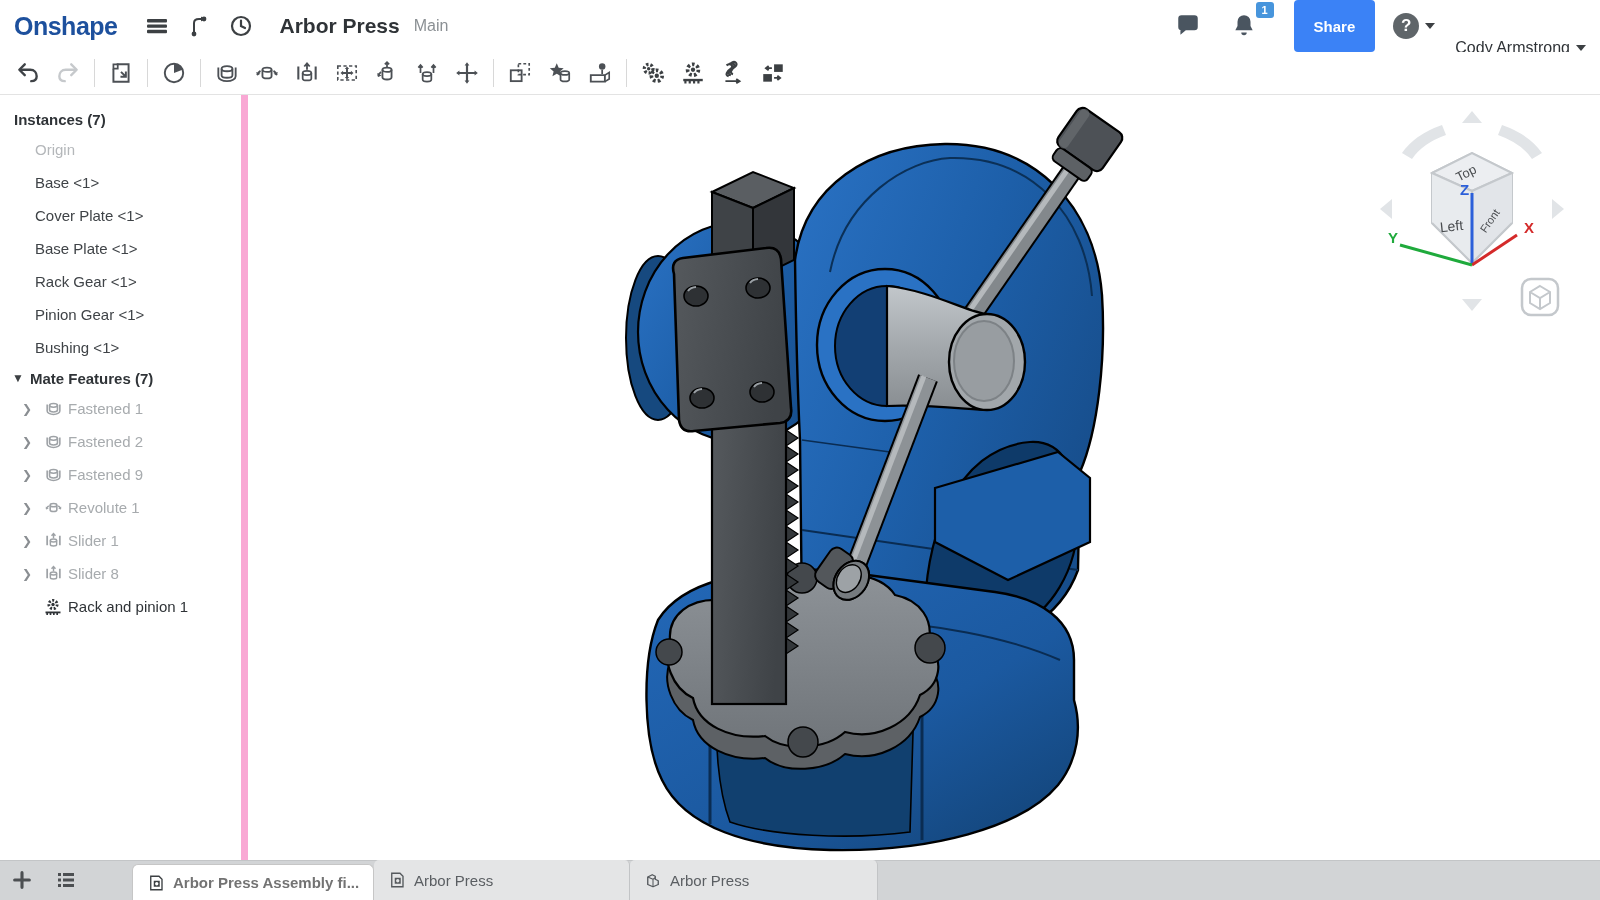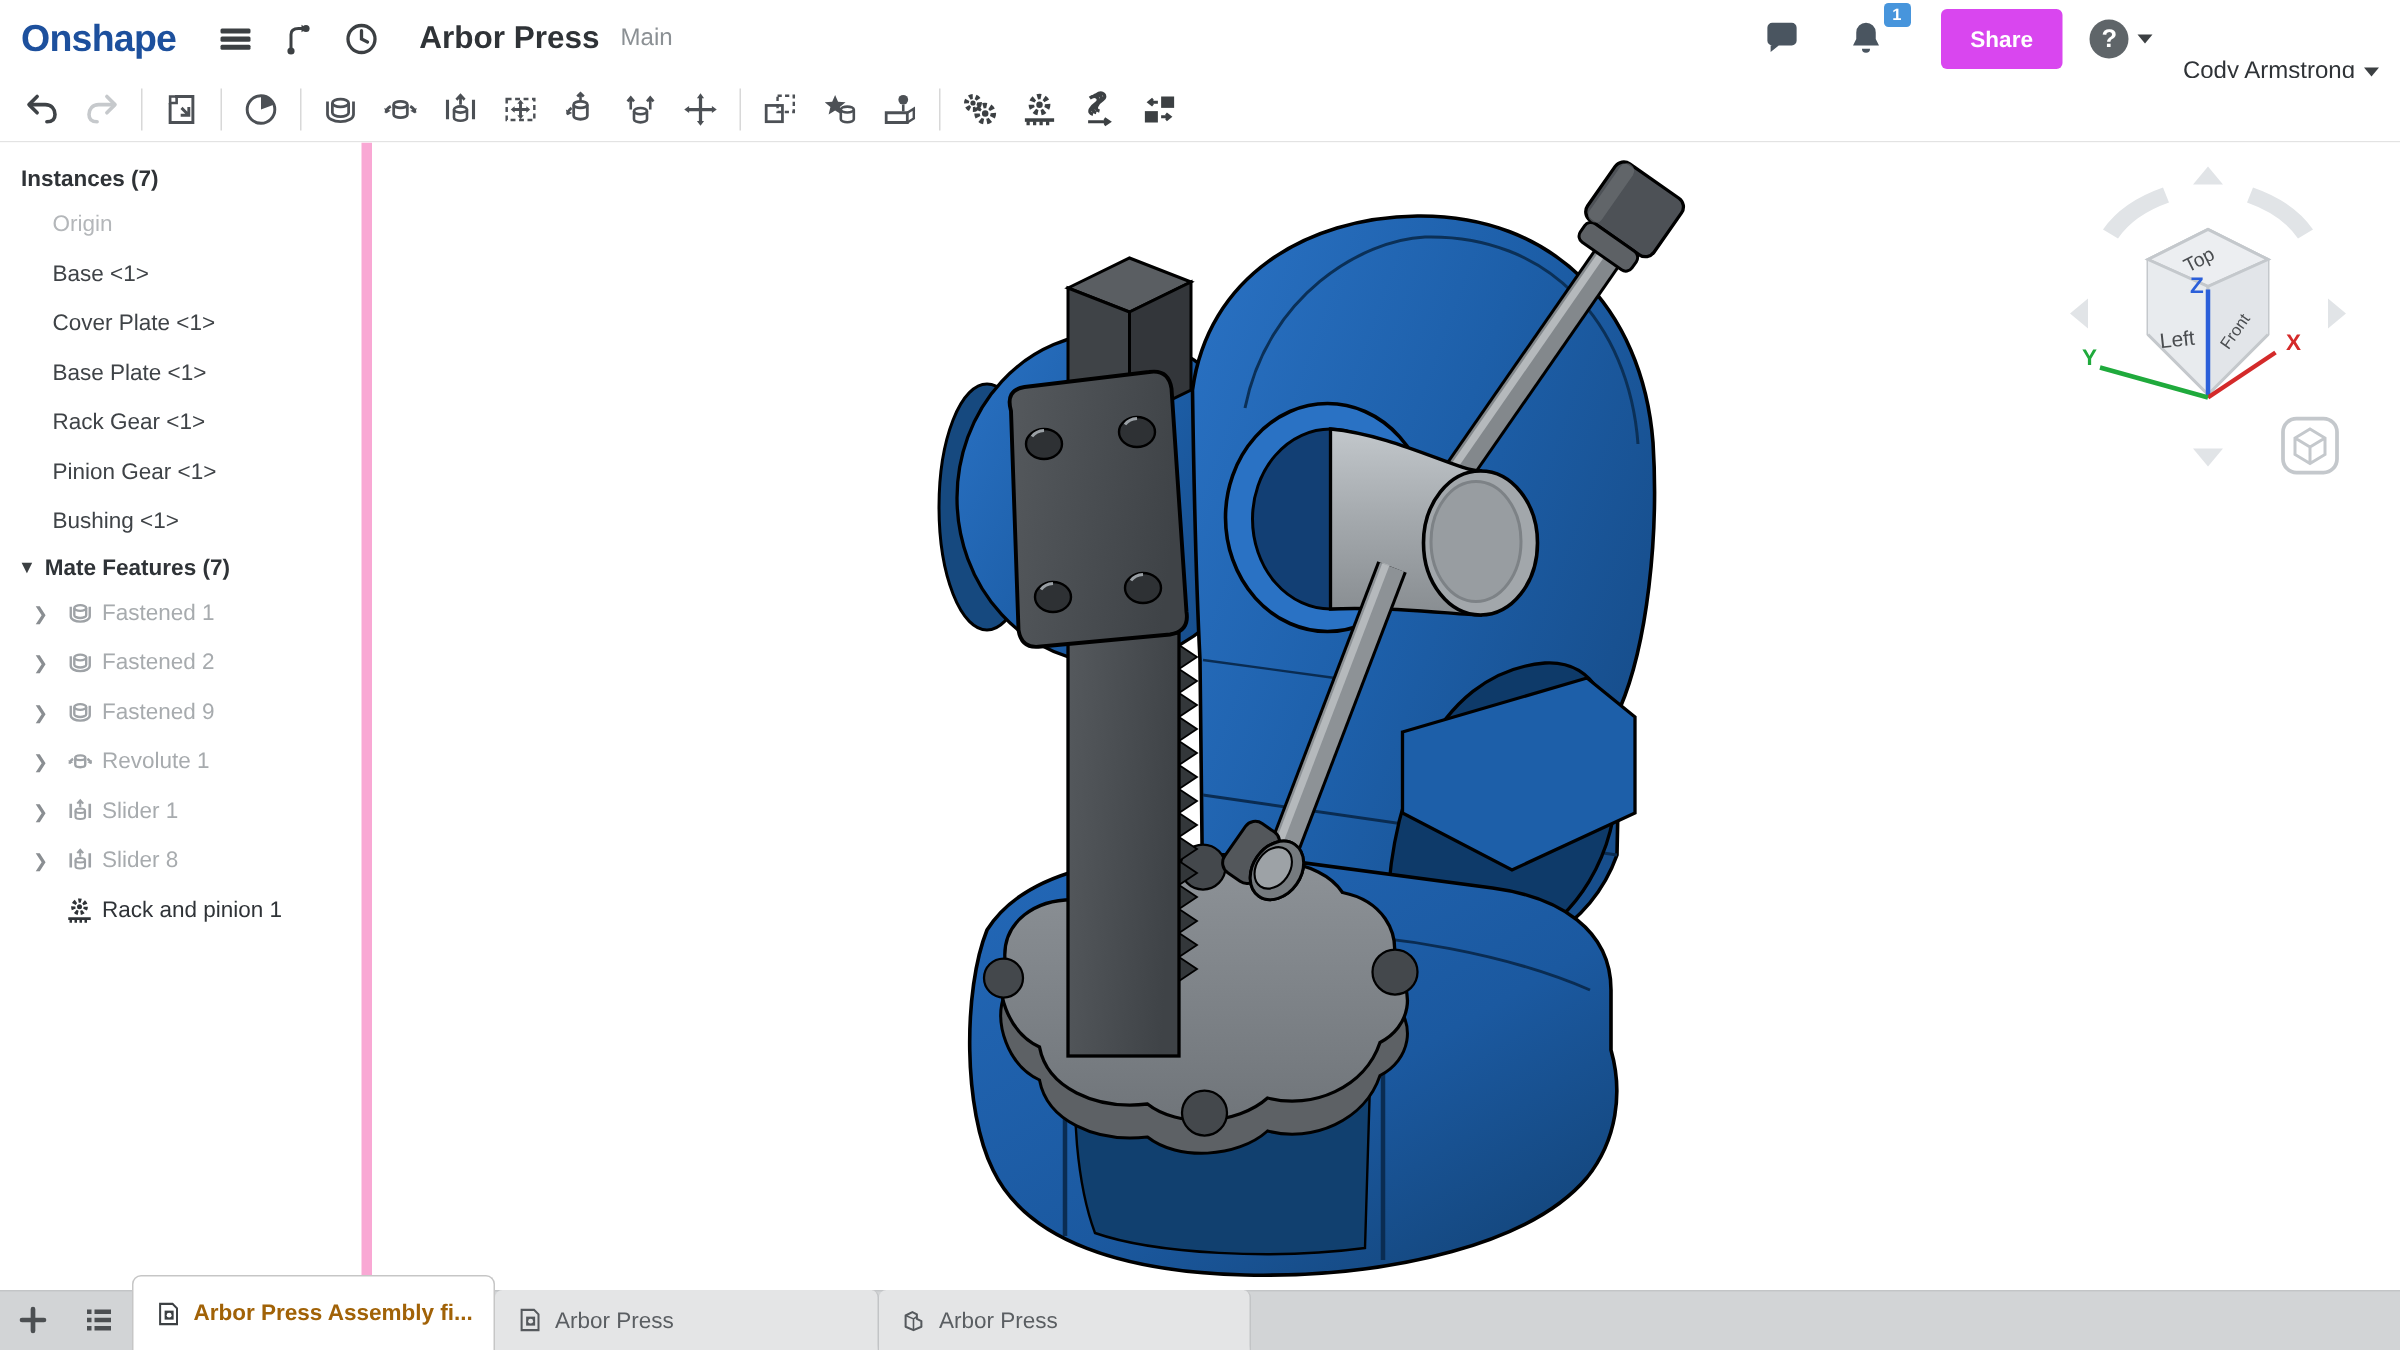--- a/index.html
+++ b/index.html
@@ -13,21 +13,21 @@
   .logo { font-size:25px; font-weight:800; color:#1d509d; letter-spacing:-0.5px; margin-right:22px; }
   .hbtn { width:36px; height:36px; display:flex; align-items:center; justify-content:center;
           margin-right:6px; cursor:pointer; }
   .doc-title { font-size:21px; font-weight:700; color:#2f3337; margin-left:14px; }
   .workspace { font-size:16px; color:#8b9094; margin-left:14px; }
   .spacer { flex:1; }
   .bell-wrap { position:relative; }
   .badge { position:absolute; top:-6px; right:-12px; min-width:18px; height:16px; background:#4795dc;
            color:#fff; font-size:11px; font-weight:700; border-radius:3px; display:flex;
            align-items:center; justify-content:center; padding:0 3px; }
-  .share-btn { background:#d946ef; color:#fff; border:none; border-radius:4px; height:40px;
+  .share-btn { background:#3b82f6; color:#fff; border:none; border-radius:4px; height:52px;
                padding:0 20px; font-size:15px; font-weight:600; margin:0 18px 0 26px; cursor:pointer;
                font-family:"Liberation Sans", sans-serif;}
   .help-circle { width:26px; height:26px; border-radius:50%; background:#5f6569; color:#fff;
                  font-weight:800; font-size:17px; display:flex; align-items:center; justify-content:center; }
   .caret { width:0; height:0; border-left:5px solid transparent; border-right:5px solid transparent;
            border-top:6px solid #3c4043; margin-left:6px; }
   .user-name { font-size:16px; color:#2f3337; margin-left:20px; display:flex; align-items:center; cursor:pointer;margin-top:43px; }
 
   
   .toolbar { position:absolute; top:52px; left:0; right:0; height:43px; background:#fff;
@@ -57,22 +57,22 @@
   .viewport { position:absolute; top:0; left:248px; right:0; height:765px; background:#fff; }
   .model-svg { position:absolute; left:342px; top:5px; }
   .viewcube-svg { position:absolute; right:28px; top:8px; }
 
   
   .tabbar { position:absolute; left:0; bottom:0; right:0; height:40px; background:#d2d4d6;
             border-top:1px solid #c3c5c7; display:flex; align-items:flex-end; z-index:10; }
   .tab-ctl { width:44px; height:40px; display:flex; align-items:center; justify-content:center; cursor:pointer; }
   .tab { height:40px; display:flex; align-items:center; padding:0 14px; font-size:15px; color:#5a5e62;
          background:#e4e5e6; border-right:1px solid #c2c4c6; border-radius:5px 5px 0 0; cursor:pointer; white-space:nowrap; }
-  .tab.active { position:relative; height:50px; background:#fff; color:#a16207; font-weight:600;
-                border:1px solid #c6c6c6; border-bottom:none; border-radius:6px 6px 0 0; z-index:3; }
+  .tab.active { position:relative; height:36px; background:#fff; color:#737373; font-weight:600;
+                border:1px solid #c6c6c6; border-bottom:none; border-radius:6px 6px 0 0; z-index:3;margin-left:44px; }
   .tab .ticon { margin-right:8px; display:flex; }
   .tab2 { width:256px; } .tab3 { width:248px; }
   .tab.active { width:242px; }
 </style>
 </head>
 <body>
 
 <div class="app">
 
   <div class="header">

